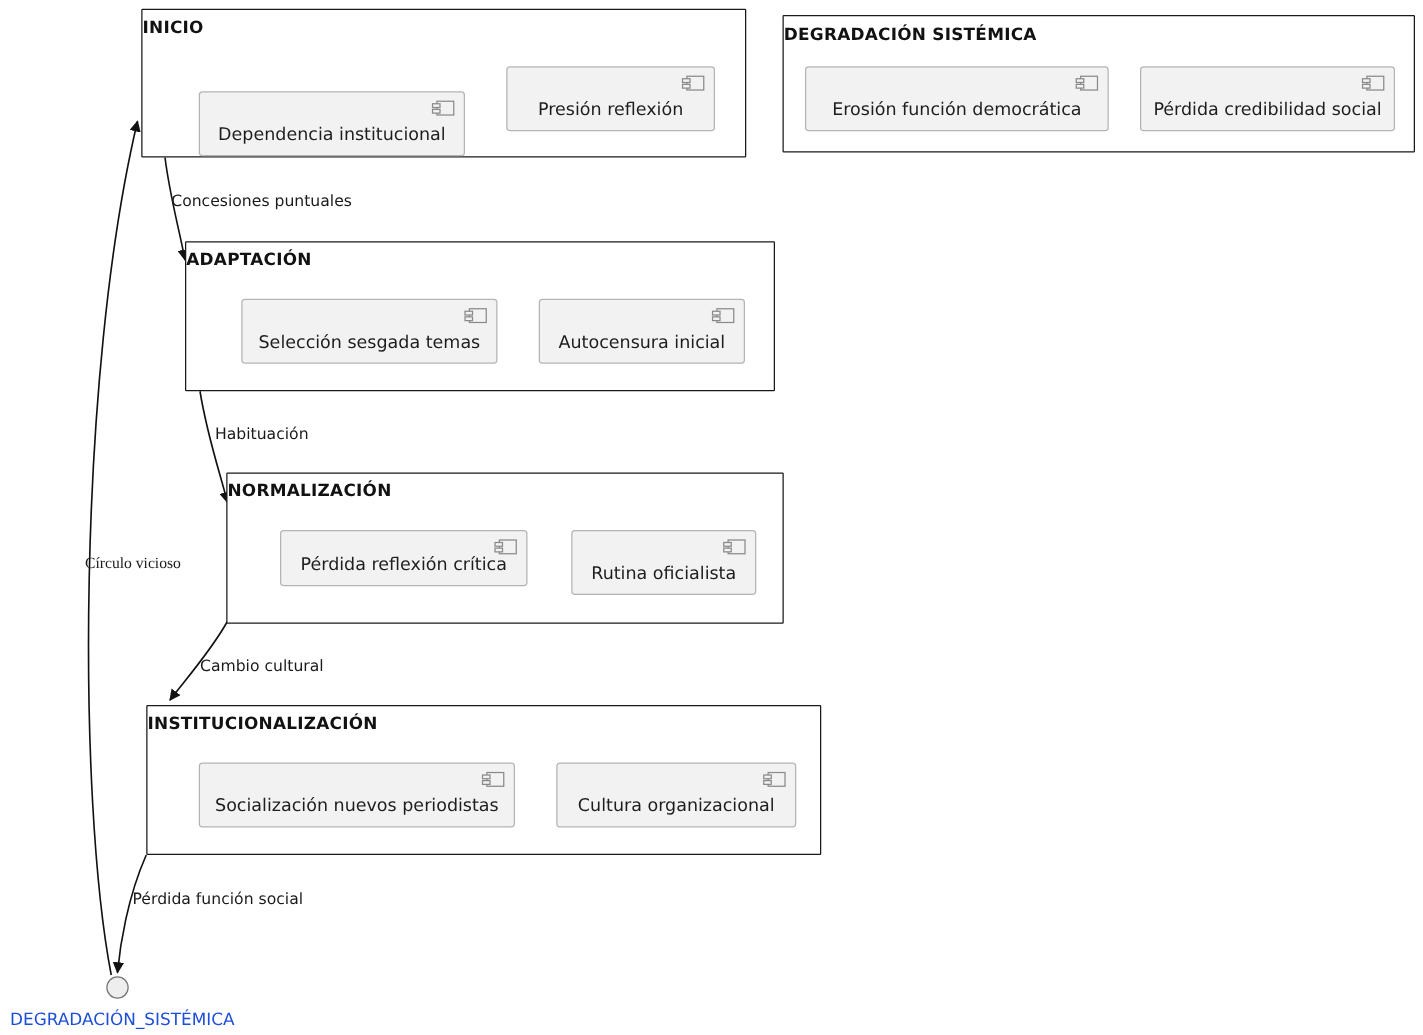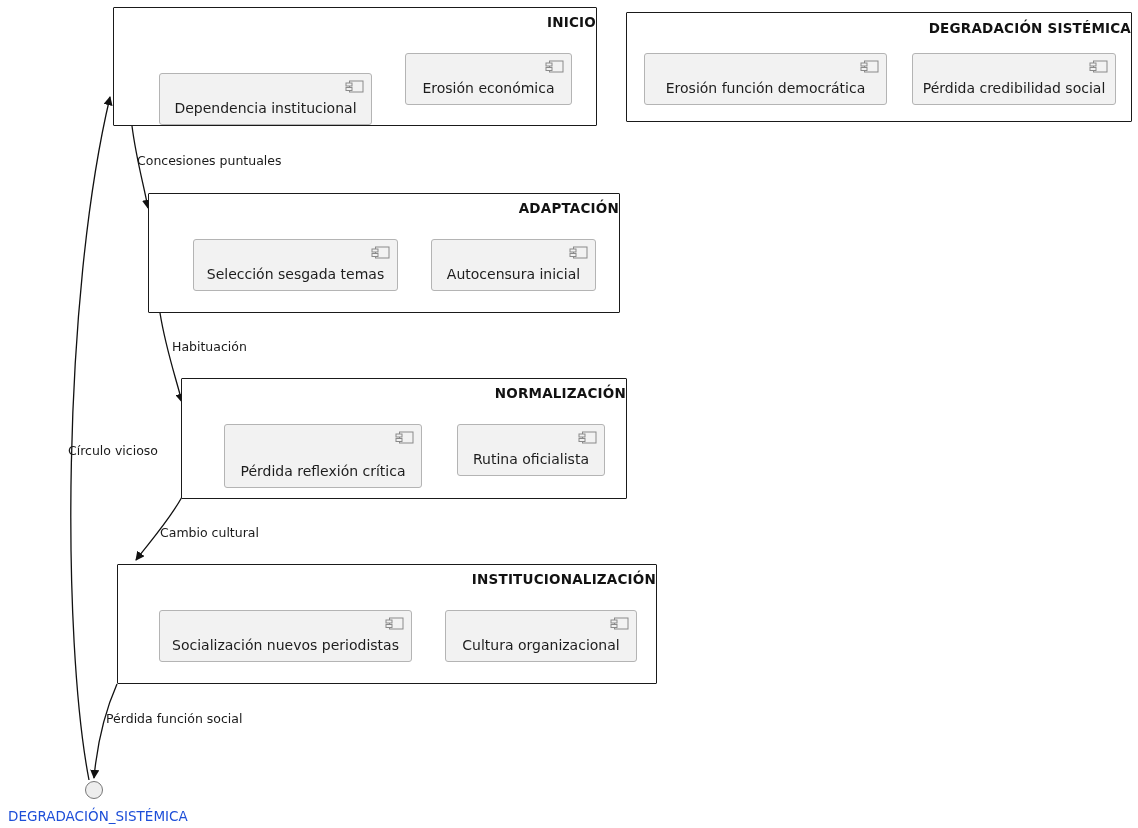--- a/index.html
+++ b/index.html
@@ -22,22 +22,22 @@
   .pkg {
     position: absolute;
     box-sizing: border-box;
     border: 1.4px solid #1a1a1a;
     background: #ffffff;
     border-radius: 1px;
   }
   .pkg-title {
     position: absolute;
     left: 0;
-    right: 0;
-    text-align: right;
+    right: 12px;
+    text-align: left;
     font-weight: bold;
     font-size: 13.5px;
     letter-spacing: 0.2px;
     color: #121212;
     white-space: nowrap;
   }
   
   .comp {
     position: absolute;
     box-sizing: border-box;
@@ -118,41 +118,41 @@
   </svg>
 
   <div class="edge-label" style="left:137px; top:153px;">Concesiones puntuales</div>
 
   <div class="edge-label" style="left:172px; top:339px;">Habituación</div>
 
   <div class="edge-label" style="left:160px; top:525px;">Cambio cultural</div>
 
   <div class="edge-label" style="left:106px; top:711px;">Pérdida función social</div>
 
-  <div class="edge-label" style="left:68px; top:443px;">Círculo vicioso</div>
+  <div class="edge-label" style="left:68px; top:443px;font-family:Liberation Serif, serif;">Círculo vicioso</div>
 
   <div class="pkg" style="left:113px; top:7px; width:484px; height:119px;">
     <div class="pkg-title" style="top:6px;">INICIO</div>
 
     <div class="comp" style="left:45px; top:45px; width:213px; height:52px;margin-top:20px;">
       <svg class="comp-icon" viewBox="0 0 19 13" xmlns="http://www.w3.org/2000/svg">
         <rect x="4.5" y="1" width="13.5" height="11" fill="#f2f2f2" stroke="#8a8a8a" stroke-width="1"></rect>
         <rect x="1" y="3" width="6" height="3" fill="#f2f2f2" stroke="#8a8a8a" stroke-width="1"></rect>
         <rect x="1" y="7.5" width="6" height="3" fill="#f2f2f2" stroke="#8a8a8a" stroke-width="1"></rect>
       </svg>
       <div class="comp-label">Dependencia institucional</div>
     </div>
 
     <div class="comp" style="left:291px; top:45px; width:167px; height:52px;">
       <svg class="comp-icon" viewBox="0 0 19 13" xmlns="http://www.w3.org/2000/svg">
         <rect x="4.5" y="1" width="13.5" height="11" fill="#f2f2f2" stroke="#8a8a8a" stroke-width="1"></rect>
         <rect x="1" y="3" width="6" height="3" fill="#f2f2f2" stroke="#8a8a8a" stroke-width="1"></rect>
         <rect x="1" y="7.5" width="6" height="3" fill="#f2f2f2" stroke="#8a8a8a" stroke-width="1"></rect>
       </svg>
-      <div class="comp-label">Erosión económica</div>
+      <div class="comp-label">Presión reflexión</div>
     </div>
   </div>
 
   <div class="pkg" style="left:626px; top:12px; width:506px; height:110px;">
     <div class="pkg-title" style="top:7px;">DEGRADACIÓN SISTÉMICA</div>
 
     <div class="comp" style="left:17px; top:40px; width:243px; height:52px;">
       <svg class="comp-icon" viewBox="0 0 19 13" xmlns="http://www.w3.org/2000/svg">
         <rect x="4.5" y="1" width="13.5" height="11" fill="#f2f2f2" stroke="#8a8a8a" stroke-width="1"></rect>
         <rect x="1" y="3" width="6" height="3" fill="#f2f2f2" stroke="#8a8a8a" stroke-width="1"></rect>
@@ -189,21 +189,21 @@
         <rect x="1" y="3" width="6" height="3" fill="#f2f2f2" stroke="#8a8a8a" stroke-width="1"></rect>
         <rect x="1" y="7.5" width="6" height="3" fill="#f2f2f2" stroke="#8a8a8a" stroke-width="1"></rect>
       </svg>
       <div class="comp-label">Autocensura inicial</div>
     </div>
   </div>
 
   <div class="pkg" style="left:181px; top:378px; width:446px; height:121px;">
     <div class="pkg-title" style="top:6px;">NORMALIZACIÓN</div>
 
-    <div class="comp" style="left:42px; top:45px; width:198px; height:64px;">
+    <div class="comp" style="left:42px; top:45px; width:198px; height:45px;">
       <svg class="comp-icon" viewBox="0 0 19 13" xmlns="http://www.w3.org/2000/svg">
         <rect x="4.5" y="1" width="13.5" height="11" fill="#f2f2f2" stroke="#8a8a8a" stroke-width="1"></rect>
         <rect x="1" y="3" width="6" height="3" fill="#f2f2f2" stroke="#8a8a8a" stroke-width="1"></rect>
         <rect x="1" y="7.5" width="6" height="3" fill="#f2f2f2" stroke="#8a8a8a" stroke-width="1"></rect>
       </svg>
       <div class="comp-label">Pérdida reflexión crítica</div>
     </div>
 
     <div class="comp" style="left:275px; top:45px; width:148px; height:52px;">
       <svg class="comp-icon" viewBox="0 0 19 13" xmlns="http://www.w3.org/2000/svg">

